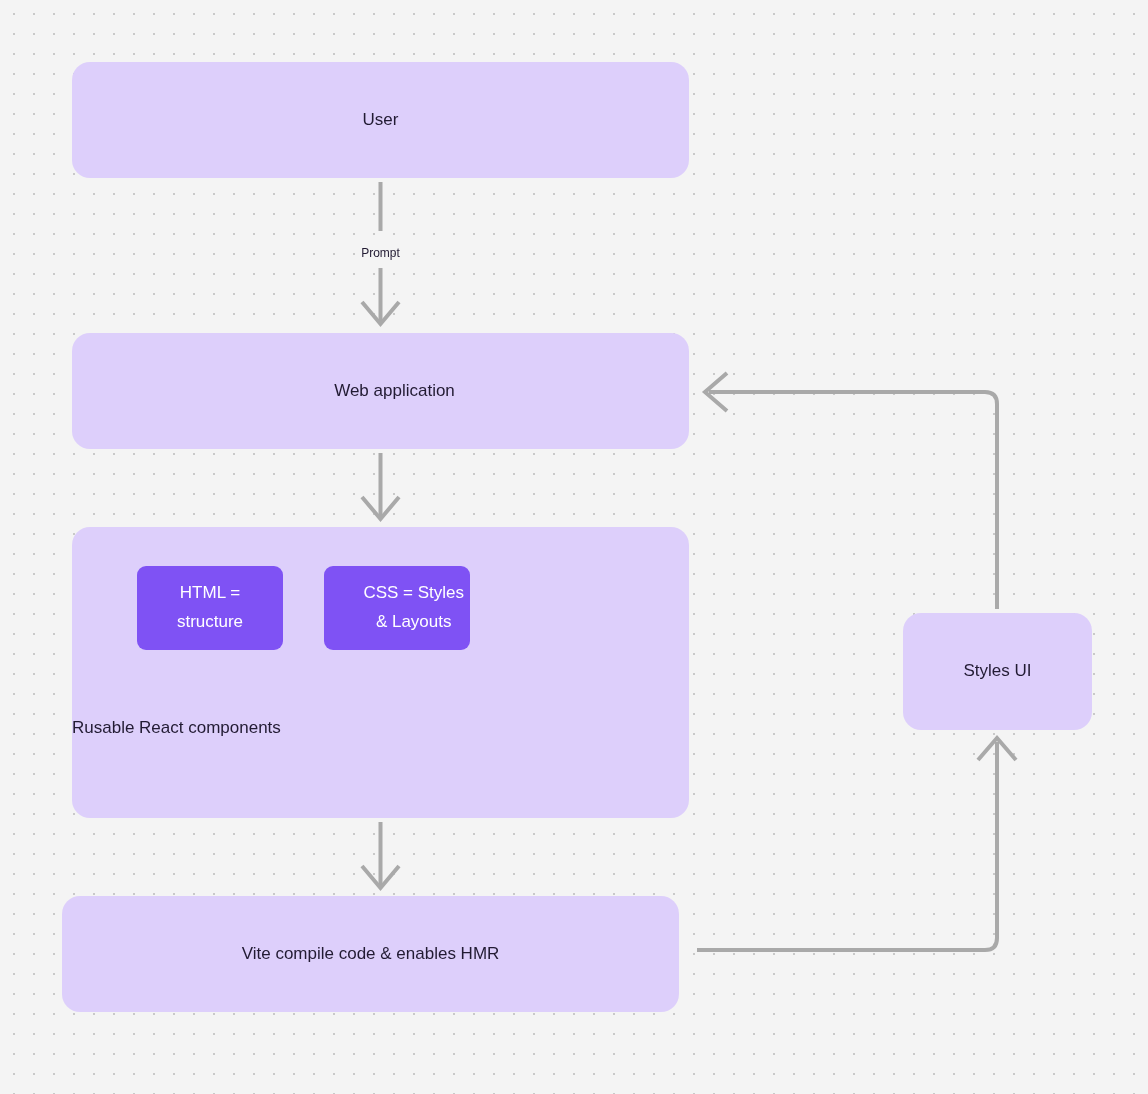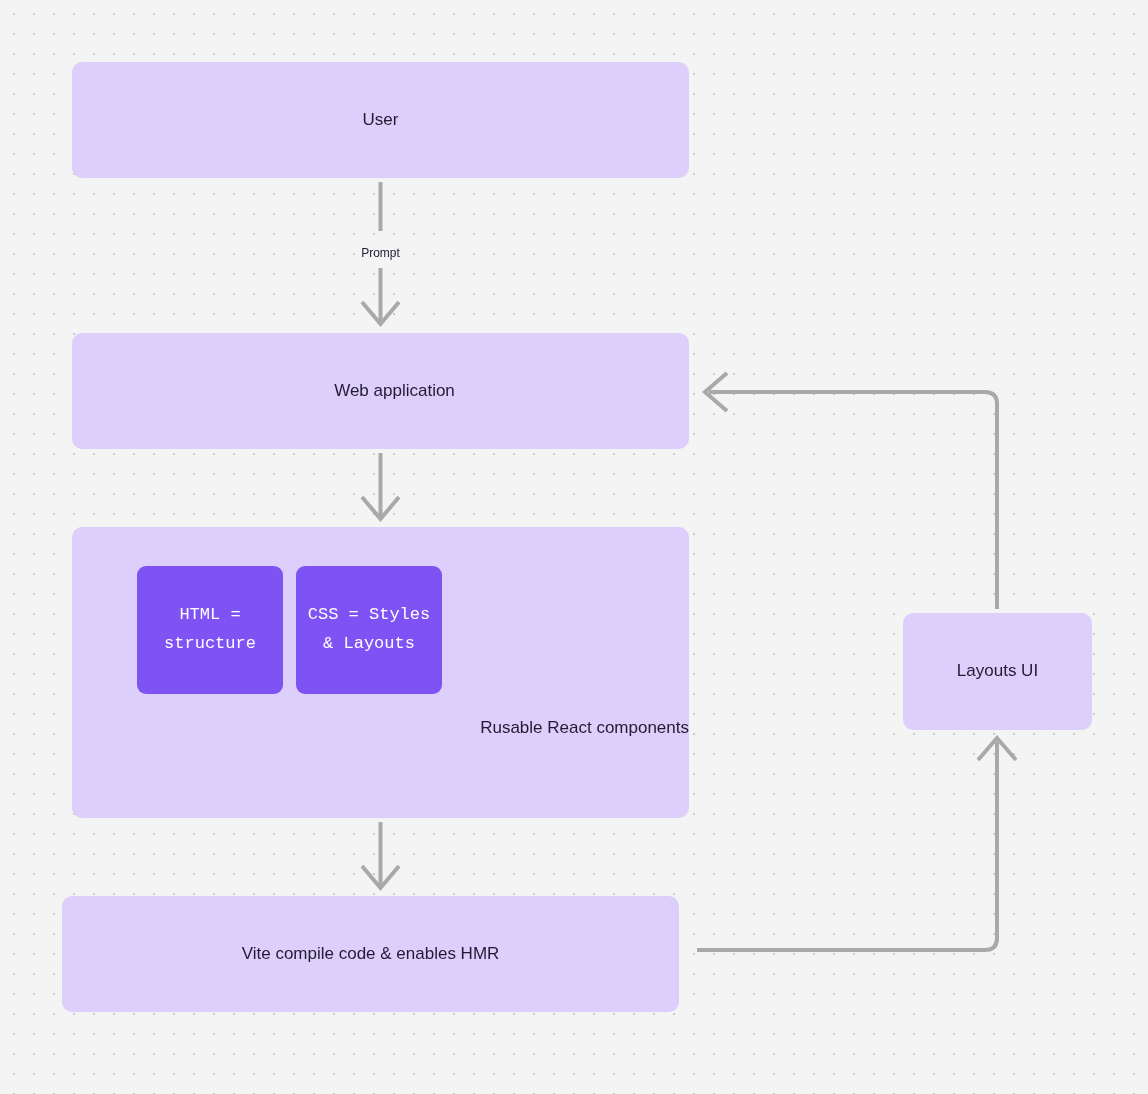--- a/index.html
+++ b/index.html
@@ -41,21 +41,21 @@
     fill: none;
     stroke: #a9a9a9;
     stroke-width: 4;
     stroke-linecap: butt;
     stroke-linejoin: miter;
   }
 
   
   .node {
     position: absolute;
-    border-radius: 10px;
+    border-radius: 18px;
     display: flex;
     align-items: center;
     justify-content: center;
     text-align: center;
   }
   .node-lav {
     background: #ddcffb;
     color: #221b33;
     font-size: 17px;
     line-height: 1.35;
@@ -71,43 +71,42 @@
   
   .chip-row {
     position: absolute;
     left: 0; top: 39px;
     width: 100%;
     height: 104px;
   }
   .chip {
     position: absolute;
     top: 0;
-    height: 128px;
+    height: 84px;
     background: #7f52f4;
     color: #ffffff;
     border-radius: 9px;
     display: flex;
     align-items: center;
     justify-content: center;
     text-align: center;
     font-size: 17px;
     line-height: 1.7;
     padding: 0 6px;
-    font-family: Liberation Mono, monospace;
   }
   .chip-html { left: 65px;  width: 146px; }
-  .chip-css  { left: 224px; width: 146px; }
+  .chip-css  { left: 252px; width: 146px; justify-content: flex-end; }
   .chip-js   { left: 405px; width: 146px; }
 
   .components-caption {
     position: absolute;
     left: 0;
     top: 190px;
     width: 100%;
-    text-align: right;
+    text-align: left;
     font-size: 17px;
     color: #221b33;
   }
 
   
   .edge-label {
     position: absolute;
     font-size: 12px;
     color: #221b33;
     background: transparent;
@@ -188,16 +187,16 @@
     </div>
 
     <div class="components-caption">Rusable React components</div>
   </div>
 
   <div class="node node-lav node-vite">
     <span>Vite compile code &amp; enables HMR</span>
   </div>
 
   <div class="node node-lav node-render">
-    <span>Layouts UI</span>
+    <span>Styles UI</span>
   </div>
 
 </div>
 
 </body></html>

